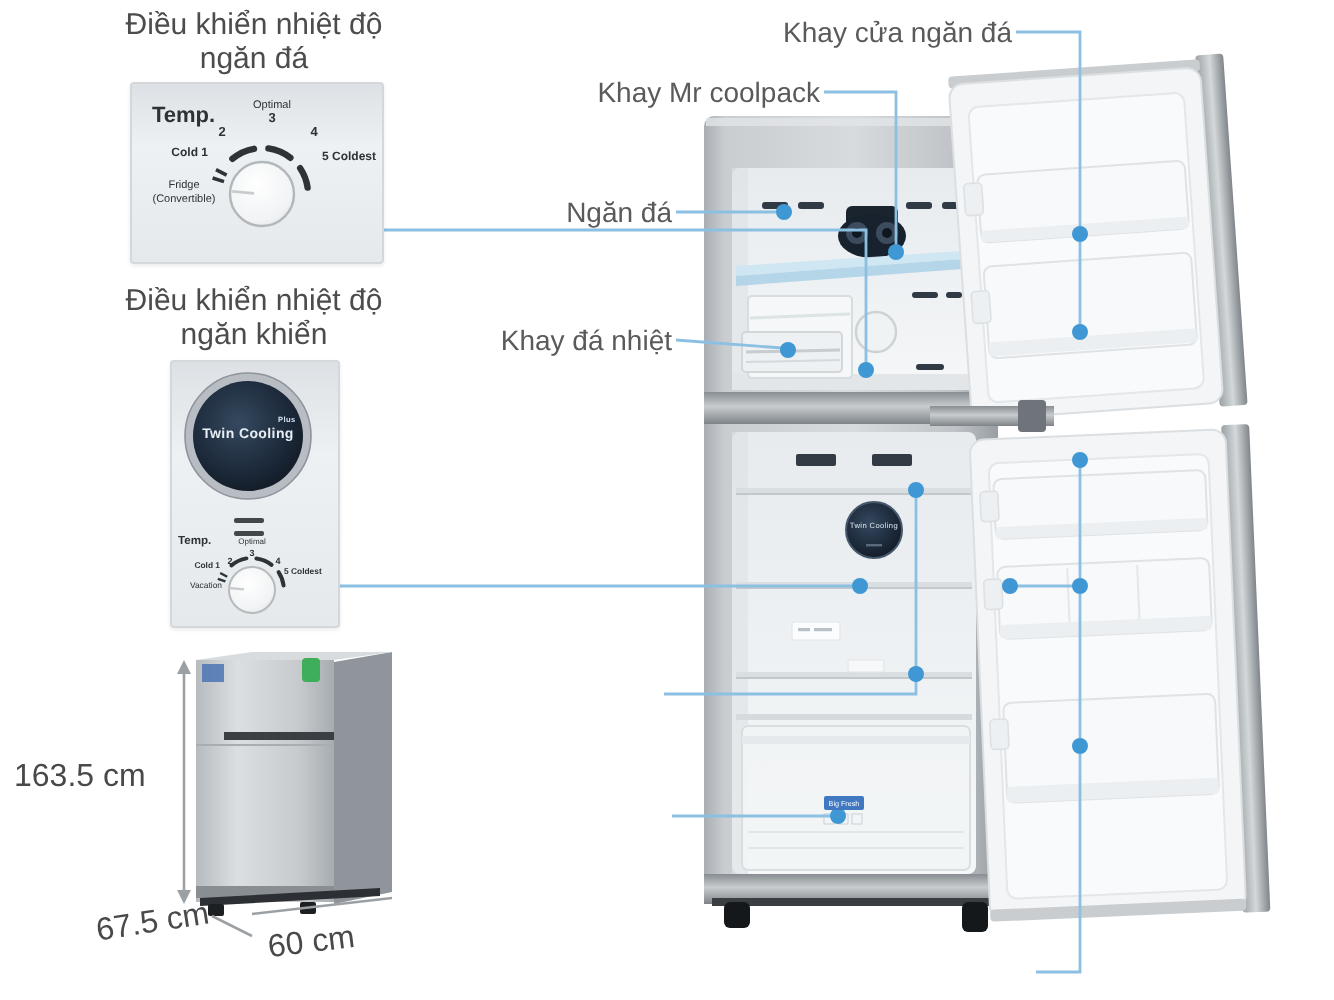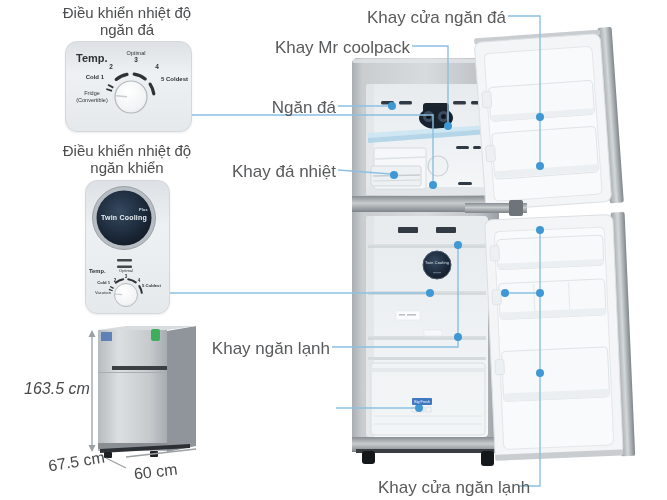--- a/index.html
+++ b/index.html
@@ -1,25 +1,25 @@
 <!DOCTYPE html>
 <html><head>
 <meta charset="utf-8">
 <style>
   html,body{margin:0;padding:0;background:#fff;}
   #canvas{position:relative;width:667px;height:500px;background:#fff;overflow:hidden;
           font-family:"Liberation Sans","DejaVu Sans",sans-serif;}
   #art{position:absolute;left:0;top:0;}
   .hd{position:absolute;text-align:center;color:#4b4c4e;font-size:15px;line-height:1.12;}
-  .lbl{position:absolute;color:#595a5c;font-size:17px;white-space:nowrap;}
+  .lbl{position:absolute;color:#595a5c;font-size:14px;white-space:nowrap;}
   .r{text-align:right;}
   .c{text-align:center;}
   .dim{position:absolute;color:#48494b;font-size:16px;white-space:nowrap;}
   .panel{position:absolute;background:linear-gradient(180deg,#dde1e5 0%,#eef1f3 35%,#e5e9ec 100%);
-         border:1px solid #d4d8db;border-radius:12px;box-shadow:0 1px 2px rgba(0,0,0,.08);}
+         border:1px solid #d4d8db;border-radius:2px;box-shadow:0 1px 2px rgba(0,0,0,.08);}
   .panel svg{position:absolute;left:0;top:0;}
   .ptxt{position:absolute;color:#2f3235;line-height:1.15;}
   .badge-txt{position:absolute;color:#e8eef4;font-weight:bold;letter-spacing:.2px;}
   .tiny-blue{position:absolute;background:#3f77c0;color:#fff;border-radius:1px;
              display:flex;align-items:center;justify-content:center;}
 </style>
 </head>
 <body>
 
 <div id="canvas">
@@ -321,23 +321,21 @@
   <span class="ptxt c" style="left:50px;top:97px;width:6px;font-size:4.5px;font-weight:bold;">4</span>
   <span class="ptxt r" style="left:8px;top:100px;width:16px;font-size:4.2px;font-weight:bold;">Cold 1</span>
   <span class="ptxt" style="left:56px;top:103px;font-size:4.2px;font-weight:bold;">5 Coldest</span>
   <span class="ptxt r" style="left:1px;top:110px;width:24px;font-size:4.2px;">Vacation</span>
 </div>
 
 <div class="lbl r" style="left:356px;top:8px;width:150px;">Khay cửa ngăn đá</div>
 <div class="lbl r" style="left:262px;top:38px;width:148px;">Khay Mr coolpack</div>
 <div class="lbl r" style="left:236px;top:98px;width:100px;">Ngăn đá</div>
 <div class="lbl r" style="left:186px;top:162px;width:150px;">Khay đá nhiệt</div>
-<div class="lbl r" style="left:180px;top:339px;width:150px;">Khay ngăn lạnh</div>
-<div class="lbl c" style="left:378px;top:478px;width:142px;">Khay cửa ngăn lạnh</div>
-
-<div class="dim r" style="left:24px;top:380px;width:62px;font-style:italic;">163.5 cm</div>
+
+<div class="dim r" style="left:7px;top:380px;width:62px;">163.5 cm</div>
 <div class="dim" style="left:48px;top:453px;transform:rotate(-9deg);">67.5 cm</div>
 <div class="dim" style="left:134px;top:463px;transform:rotate(-7deg);">60 cm</div>
 
 <div class="badge-txt c" style="left:423px;top:261px;width:28px;font-size:3.8px;color:#dfe9f2;font-weight:normal;">Twin Cooling</div>
 <div class="tiny-blue" style="left:412px;top:398px;width:20px;height:7px;font-size:3.6px;">Big Fresh</div>
 
 </div>
 
 </body></html>

